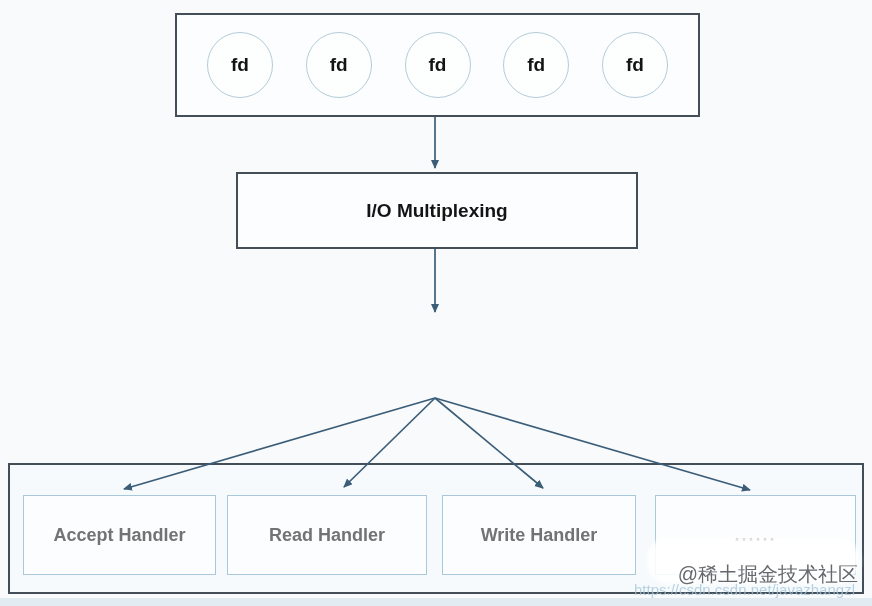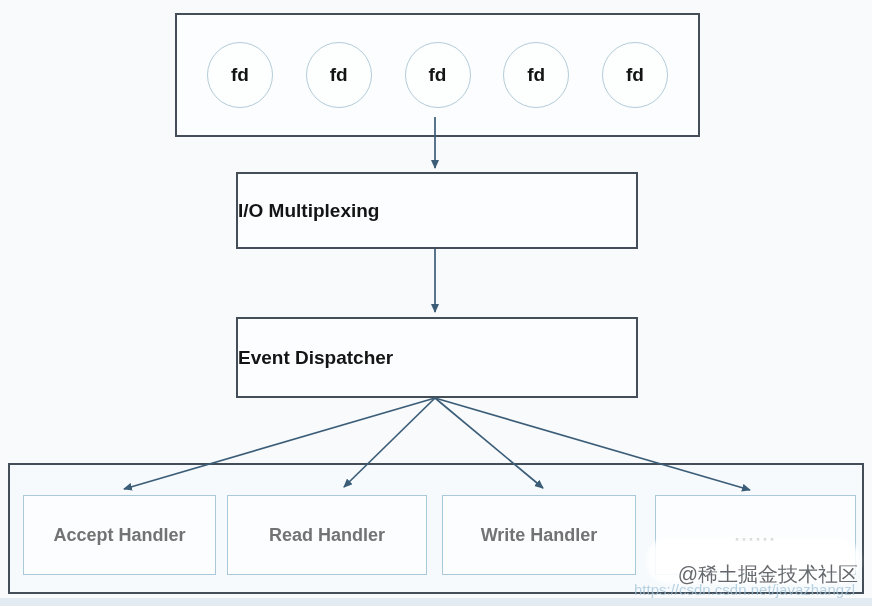--- a/index.html
+++ b/index.html
@@ -22,27 +22,27 @@
     background: #e2ebf1;
   }
   
   .node {
     position: absolute;
     box-sizing: border-box;
     background: #fbfdfe;
     border: 2px solid #434e58;
     display: flex;
     align-items: center;
-    justify-content: flex-start;
+    justify-content: center;
     color: #141414;
     font-weight: bold;
   }
   .fd-box {
     left: 175px; top: 13px;
-    width: 525px; height: 124px;
+    width: 525px; height: 104px;
     justify-content: space-between;
     padding: 0 30px;
   }
   .fd-circle {
     width: 66px; height: 66px;
     box-sizing: border-box;
     border: 1.5px solid #b4ccd9;
     border-radius: 50%;
     background: #fdfefe;
     display: flex;
@@ -161,23 +161,20 @@
     </div>
     <div class="fd-circle">
       <span>fd</span>
     </div>
   </div>
 
   <div class="node io-box">
     <span>I/O Multiplexing</span>
   </div>
 
-  <div class="node ed-box">
-    <span>Event Dispatcher</span>
-  </div>
 
   <div class="node handlers-box">
     <div class="handler h0">
       <span>Accept Handler</span>
     </div>
     <div class="handler h2">
       <span>Write Handler</span>
     </div>
     <div class="handler h1">
       <span>Read Handler</span>

